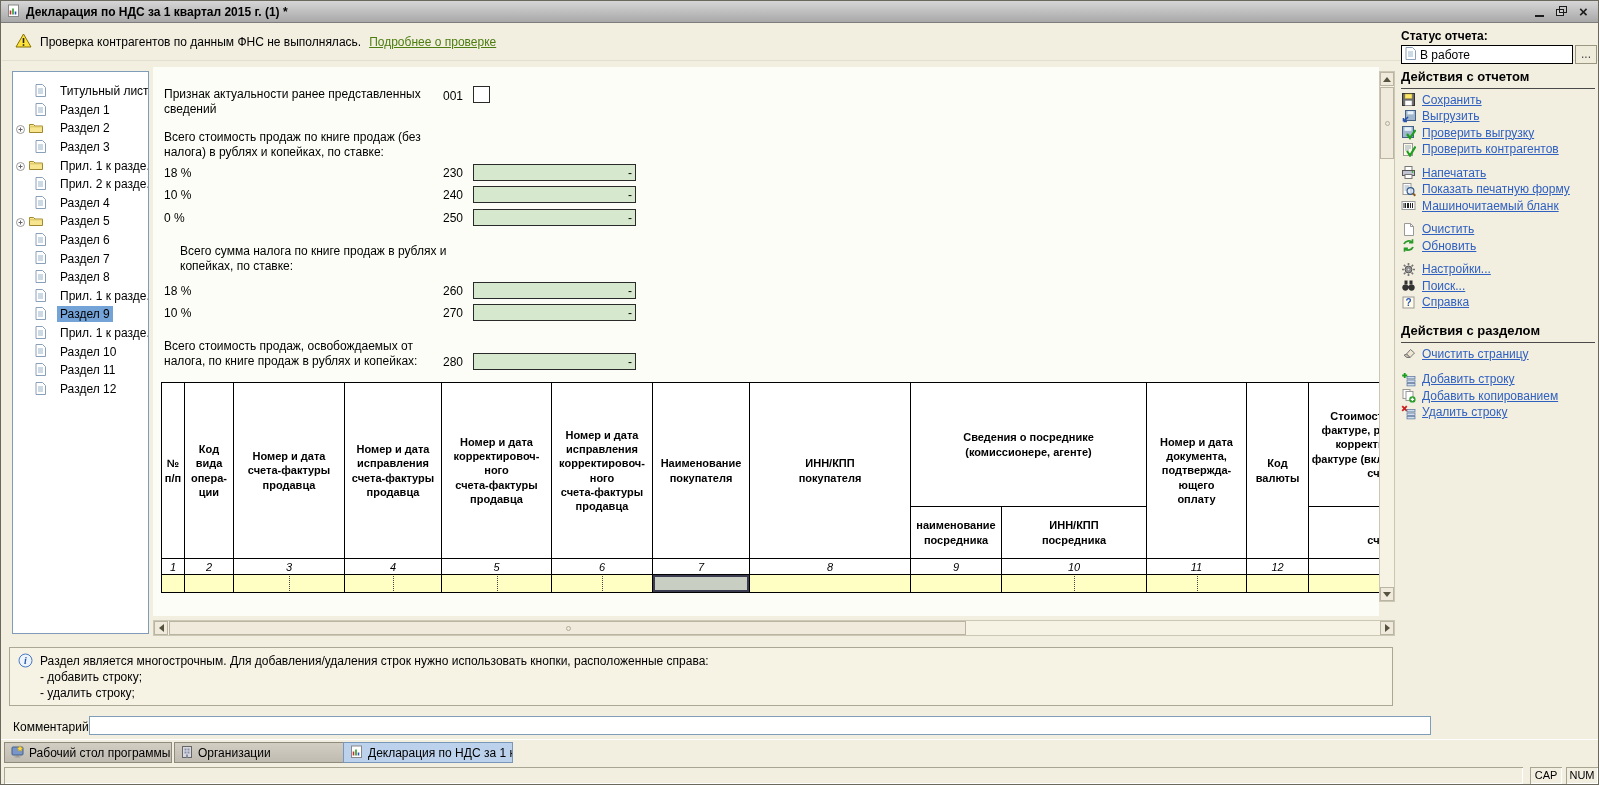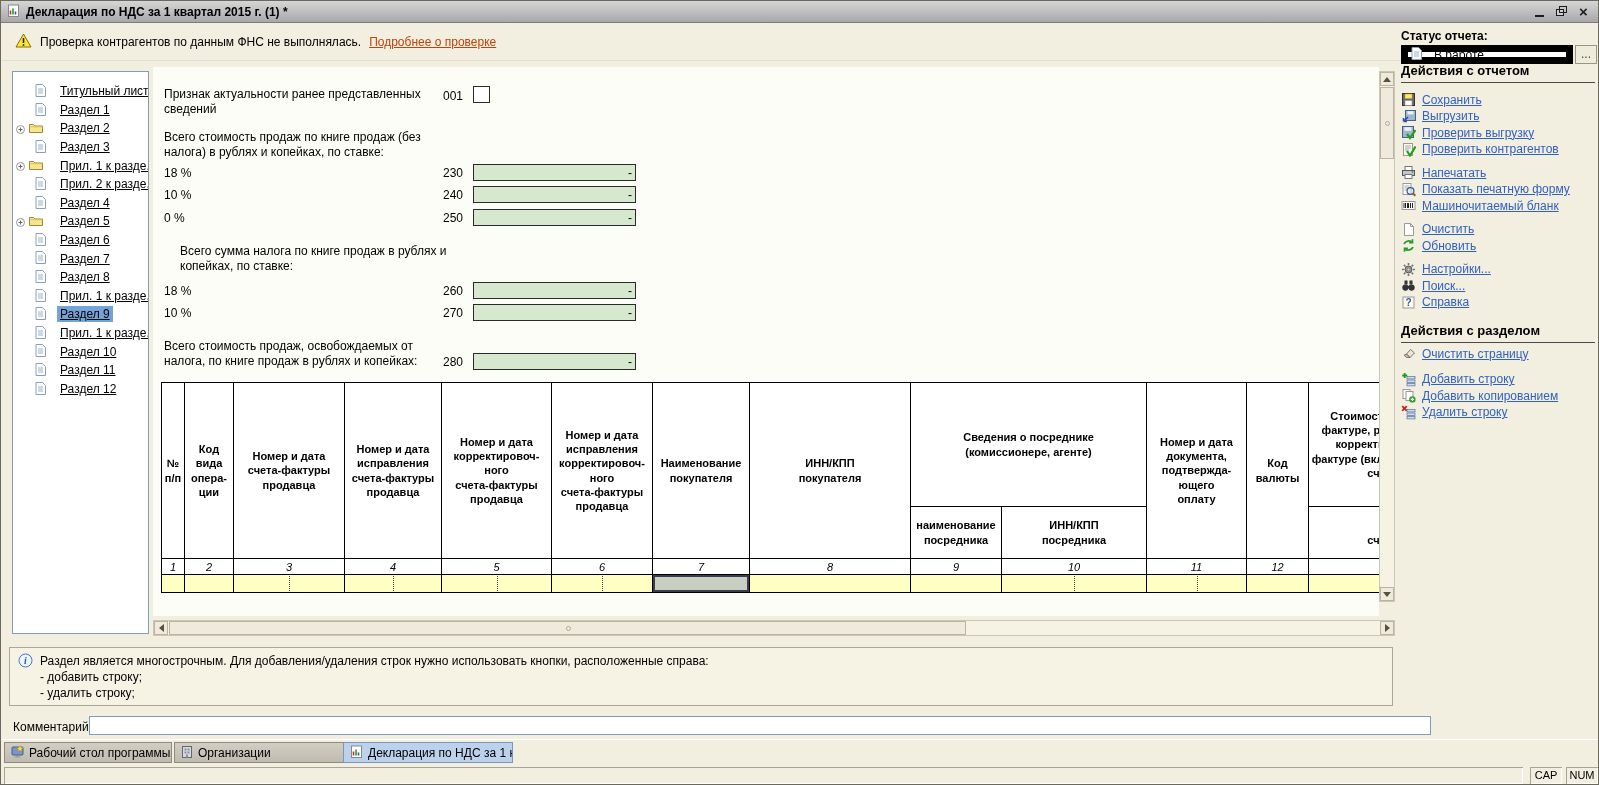--- a/index.html
+++ b/index.html
@@ -16,27 +16,27 @@
   .wbtn{width:17px;height:15px;position:relative;display:flex;align-items:center;justify-content:center;cursor:pointer;}
   .wbtn-min span{position:absolute;left:4px;bottom:2px;width:9px;height:2px;background:#1c1c1c;}
   .wbtn-rest i{position:absolute;width:8px;height:7px;border:1px solid #1c1c1c;background:transparent;}
   .wbtn-rest i.b{left:3px;top:5px;background:#cfcfcf;}
   .wbtn-rest i.t{left:6px;top:2px;}
   .wbtn-close{font-size:15px;font-weight:bold;color:#1c1c1c;line-height:13px;}
 
   
   .warning-strip{position:absolute;left:1px;top:23px;width:1597px;height:37px;display:flex;
     align-items:center;padding-left:13px;gap:8px;border-bottom:1px solid #e3dfcf;}
-  .link{color:#c2410c;text-decoration:underline;cursor:pointer;}
+  .link{color:#4d7c0f;text-decoration:underline;cursor:pointer;}
 
   
   .tree{position:absolute;left:11px;top:70px;width:137px;height:563px;background:#fff;
     border:1px solid #7f9db9;padding-top:10px;overflow:hidden;}
   .titem{position:relative;height:18.6px;display:flex;align-items:center;cursor:pointer;}
-  .tlabel{margin-left:44px;padding:1px 3px;white-space:nowrap;font-size:12px;text-decoration:underline;}
+  .tlabel{margin-left:44px;padding:1px 3px;white-space:nowrap;font-size:12px;}
   .tlabel.sel{background:#74a3d8;}
   .ic-doc{position:absolute;left:22px;top:2px;}
   .ic-folder{position:absolute;left:16px;top:3px;}
   .ic-exp{position:absolute;left:3px;top:4px;}
 
   
   .form-area{position:absolute;left:152px;top:66px;width:1226px;height:549px;background:#fdfdf8;overflow:hidden;}
   .flabel{position:absolute;font-size:12px;line-height:15px;}
   .fcode{position:absolute;width:26px;text-align:center;font-size:12px;}
   .checkbox{position:absolute;width:17px;height:17px;background:#fff;border:1px solid #2a2a2a;cursor:pointer;}
@@ -69,21 +69,21 @@
   .arr.lf{border-top:4px solid transparent;border-bottom:4px solid transparent;border-right:5px solid #55533f;}
   .arr.rt{border-top:4px solid transparent;border-bottom:4px solid transparent;border-left:5px solid #55533f;}
   .vthumb{position:absolute;left:0;top:15px;width:14px;height:72px;background:#efeadb;border:1px solid #b9b5a2;cursor:grab;}
   .hthumb{position:absolute;top:0;left:15px;width:797px;height:14px;background:#efeadb;border:1px solid #b9b5a2;cursor:grab;}
   .vthumb::after,.hthumb::after{content:"";position:absolute;left:50%;top:50%;width:3px;height:3px;
     margin:-2px 0 0 -2px;border:1px solid #b0ac98;border-radius:50%;}
 
   
   .status-label{position:absolute;left:1400px;top:28px;font-weight:bold;font-size:12px;}
   .status-combo{position:absolute;left:1400px;top:44px;width:172px;height:19px;background:#fff;
-    border:7px solid #000000;display:flex;align-items:center;gap:12px;padding:0 3px;cursor:pointer;}
+    border:1px solid #000000;display:flex;align-items:center;gap:4px;padding:0 3px;cursor:pointer;}
   .status-more{position:absolute;left:1574px;top:44px;width:22px;height:19px;background:#f0ecdc;
     border:1px solid #9a9680;text-align:center;line-height:16px;color:#444;cursor:pointer;}
   .rp-h{position:absolute;left:1400px;width:194px;font-weight:bold;font-size:13px;
     border-bottom:1px solid #4a4a4a;padding-bottom:4px;}
   .actions{position:absolute;left:1400px;width:198px;display:flex;flex-direction:column;}
   .alink{display:flex;align-items:center;gap:5px;height:13.5px;margin-bottom:3px;cursor:pointer;white-space:nowrap;}
   .alink.gap{margin-top:7px;}
   .alink.gap2{margin-top:9px;}
   .aicn{width:16px;height:15px;flex:0 0 16px;display:flex;align-items:center;}
   .atext{color:#3060c0;text-decoration:underline;font-size:12px;}
@@ -434,21 +434,21 @@
   <div class="status-label">Статус отчета:</div>
   <div class="status-combo">
     <span><svg width="11" height="13">
           <path d="M1 .5h6.5L10.5 3.5V12.5H1z" fill="#fff" stroke="#8aa0b8"></path>
           <path d="M3 5h5M3 7h5M3 9h5" stroke="#9ab4cc"></path>
         </svg></span>
     <span>В работе</span>
   </div>
   <div class="status-more">...</div>
 
-  <div class="rp-h" style="top:62px">Действия с отчетом</div>
+  <div class="rp-h" style="top:68px">Действия с отчетом</div>
   <div class="actions" style="top:92px">
     <div class="alink">
         <span class="aicn">
           <svg width="15" height="15">
             <rect x="1.5" y="1.5" width="12" height="12" fill="#6b6b6b" stroke="#333"></rect>
             <rect x="4" y="2" width="7" height="4.5" fill="#ffe96a" stroke="#b89a30" stroke-width=".5"></rect>
             <rect x="4" y="8.5" width="7" height="5" fill="#fff" stroke="#888" stroke-width=".5"></rect>
           </svg>
         </span>
         <span class="atext">Сохранить</span>

